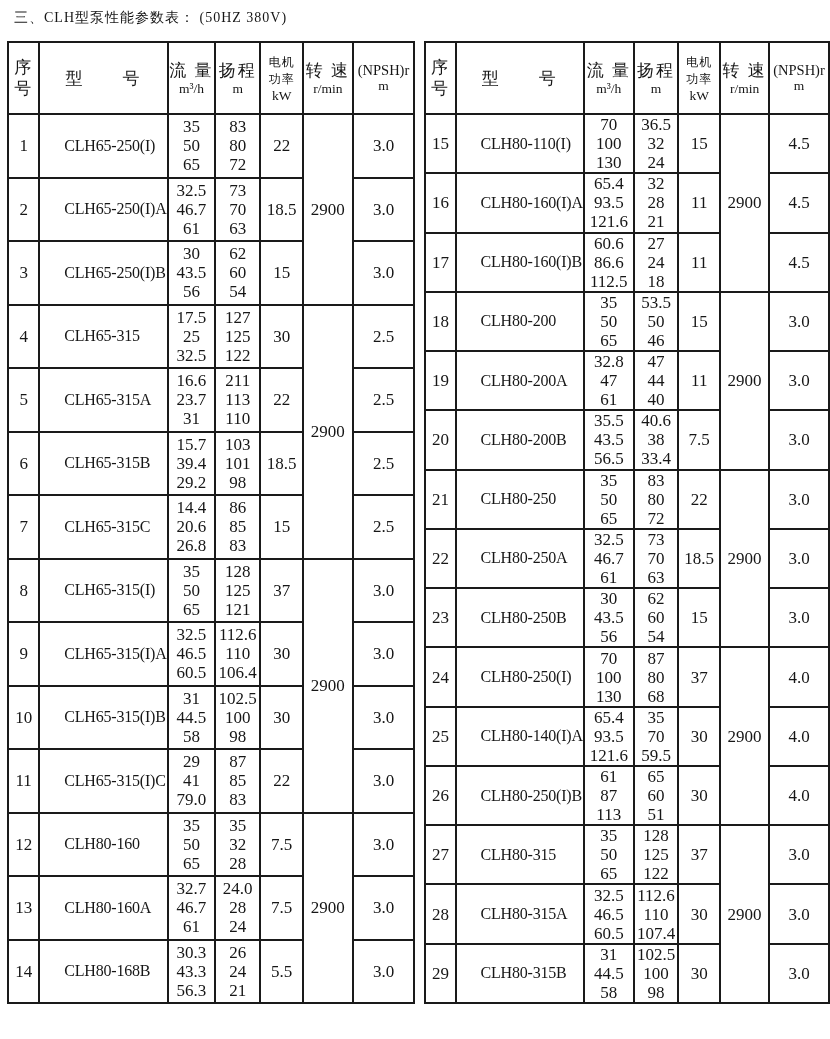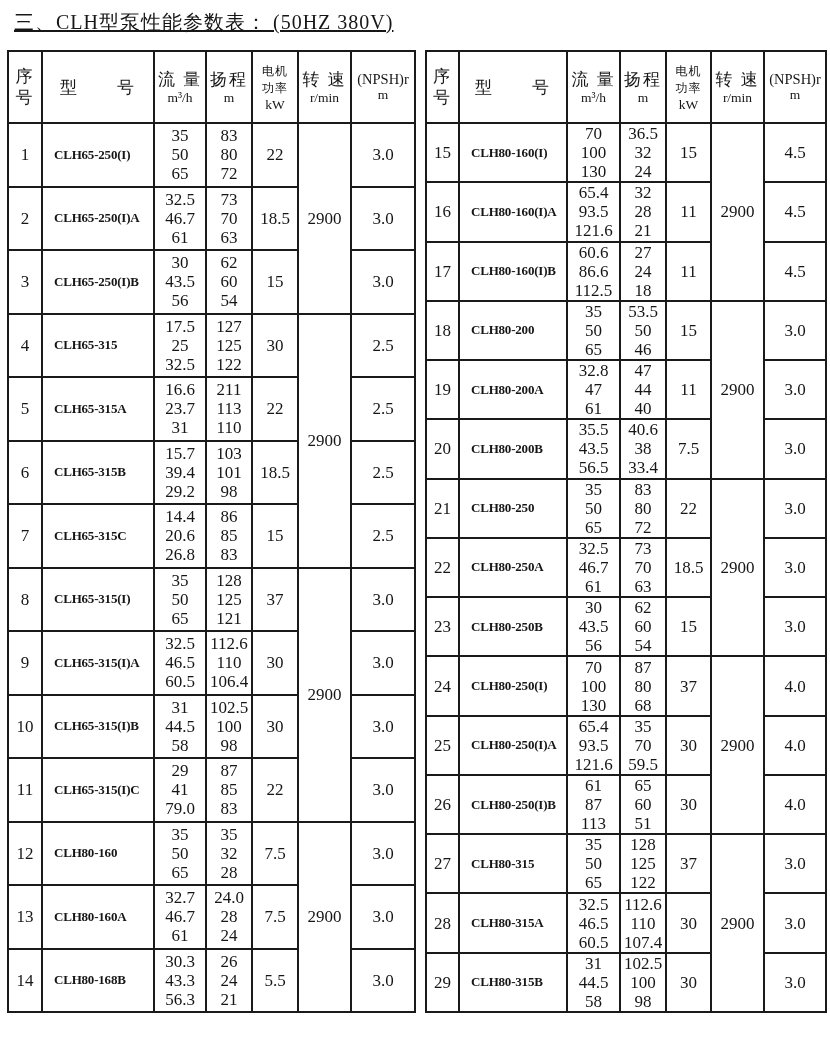--- a/index.html
+++ b/index.html
@@ -2,25 +2,24 @@
 <html><head>
 <meta charset="utf-8">
 <style>
   html,body{margin:0;padding:0;}
   body{
     width:830px;height:1039px;overflow:hidden;
     background:#ffffff;color:#161616;
     font-family:"Liberation Serif","DejaVu Serif",serif;
   }
   .title{
-    font-size:20px;
+    font-size:14px;
     margin:9px 0 8px 14px;
     letter-spacing:1px;
     white-space:nowrap;
-    text-decoration:underline;
   }
   .tables{
     display:flex;
     gap:9px;
     margin:14px 0 0 7px;
     align-items:flex-start;
   }
   table{
     border-collapse:collapse;
     table-layout:fixed;
@@ -34,25 +33,24 @@
     font-weight:normal;
     overflow:hidden;
   }
   thead th{height:70px;}
   .th-cn{font-size:17px;line-height:21px;letter-spacing:2px;}
   .th-cn3{font-size:12px;line-height:17px;letter-spacing:1px;}
   .unit{font-size:13.5px;line-height:15px;letter-spacing:0;}
   .num{font-size:17px;line-height:19px;}
   .model{
     text-align:left;
-    padding-left:11px;
-    font-size:13px;
+    padding-left:24px;
+    font-size:16px;
     letter-spacing:-0.2px;
     white-space:nowrap;
-    font-weight:bold;
   }
 </style>
 </head>
 <body>
 
 <div class="title">三、CLH型泵性能参数表： (50HZ 380V)</div>
 
 <div class="tables">
 
   <table>
@@ -363,21 +361,21 @@
         </th>
         <th>
           <div class="unit" style="font-size:14.5px">(NPSH)r</div>
           <div class="unit">m</div>
         </th>
       </tr>
     </thead>
     <tbody id="tbody-right">
         <tr>
           <td class="num">15</td>
-          <td class="model">CLH80-160(I)</td>
+          <td class="model">CLH80-110(I)</td>
           <td class="num">
             <div>70</div>
             <div>100</div>
             <div>130</div>
           </td>
           <td class="num">
             <div>36.5</div>
             <div>32</div>
             <div>24</div>
           </td>
@@ -527,21 +525,21 @@
             <div>87</div>
             <div>80</div>
             <div>68</div>
           </td>
           <td class="num">37</td>
           <td class="num" rowspan="3">2900</td>
           <td class="num">4.0</td>
         </tr>
         <tr>
           <td class="num">25</td>
-          <td class="model">CLH80-250(I)A</td>
+          <td class="model">CLH80-140(I)A</td>
           <td class="num">
             <div>65.4</div>
             <div>93.5</div>
             <div>121.6</div>
           </td>
           <td class="num">
             <div>35</div>
             <div>70</div>
             <div>59.5</div>
           </td>

